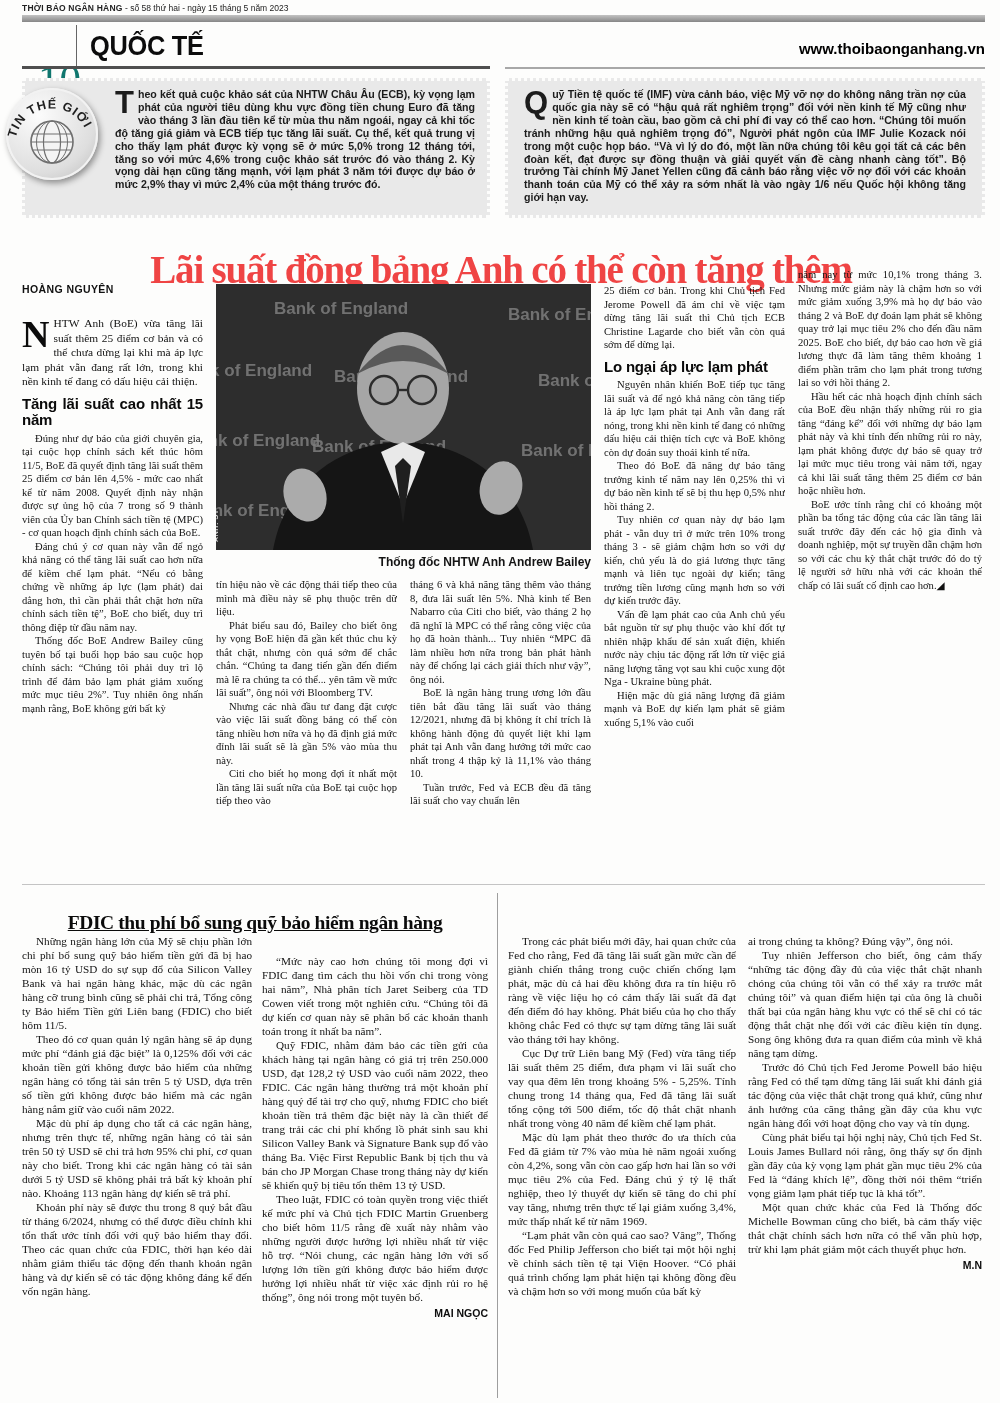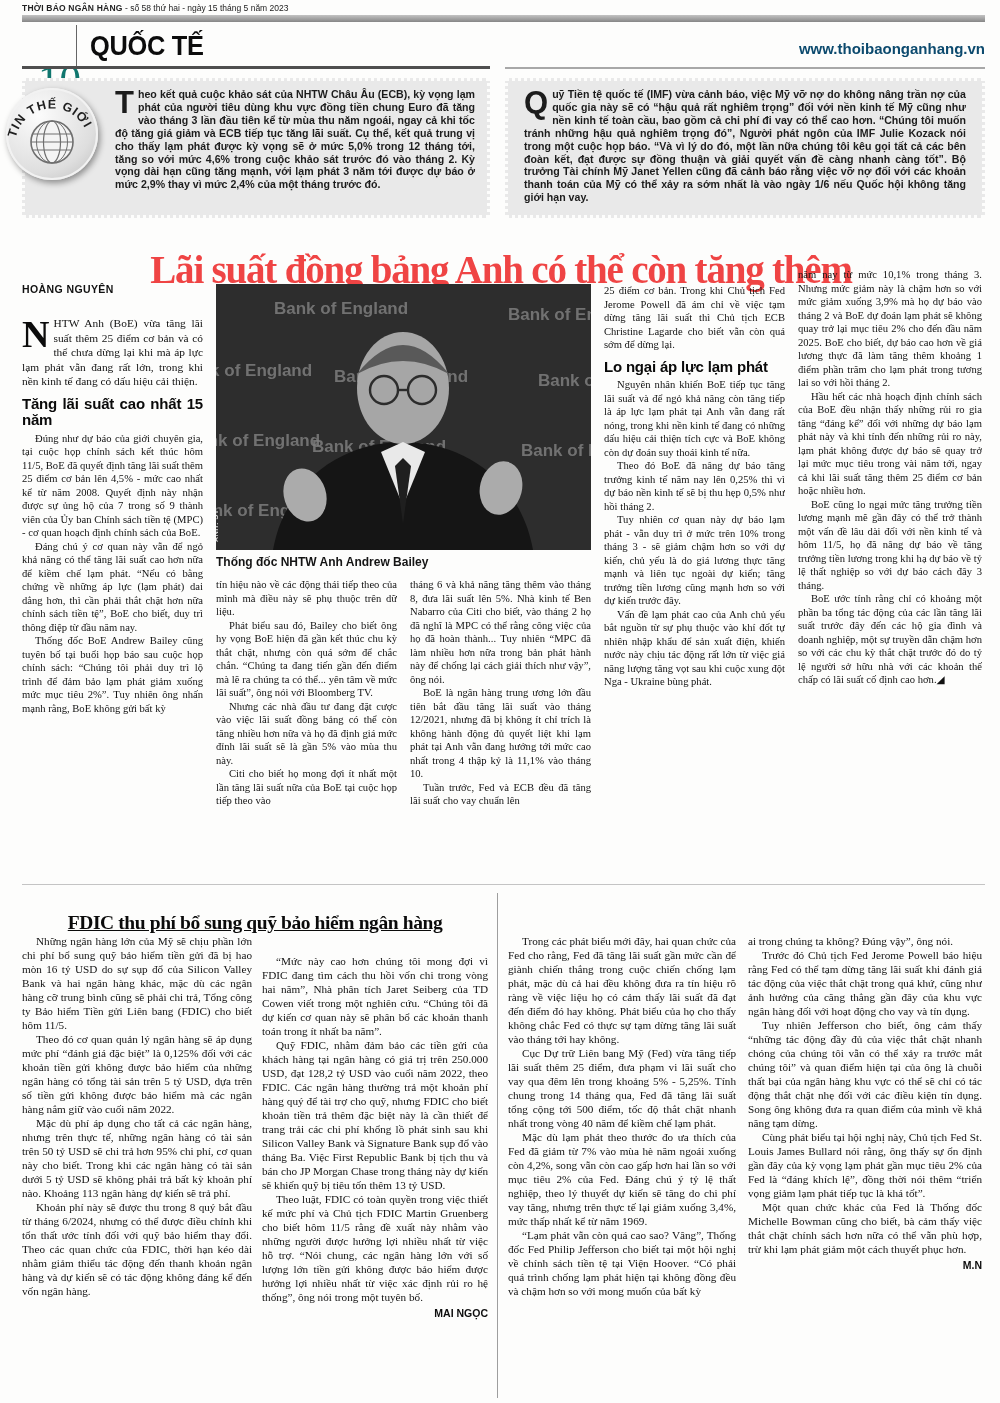--- a/index.html
+++ b/index.html
@@ -7,21 +7,21 @@
         font-family:"Liberation Serif","DejaVu Serif",serif;color:#141414;}
 
   
   .mast-line{position:absolute;left:22px;top:3px;font:8.5px/1.3 "Liberation Sans","DejaVu Sans",sans-serif;color:#222;}
   .mast-name{font-weight:700;letter-spacing:.2px;}
   .gray-bar{position:absolute;left:22px;top:15px;width:963px;height:7px;background:linear-gradient(#c3c3c3,#868686);}
   .pageno{position:absolute;left:38px;top:22px;font:400 43px/1 "Liberation Serif",serif;color:#0f766e;margin-top:36px;}
   .pageno-rule{position:absolute;left:76px;top:25px;width:1px;height:44px;background:#666;}
   .section{position:absolute;left:90px;top:33px;font:700 27px/1 "Liberation Sans","DejaVu Sans",sans-serif;
            color:#0c0c0c;transform:scaleX(.94);transform-origin:left center;letter-spacing:-.3px;}
-  .website{position:absolute;right:15px;top:41px;font:700 15px/1 "Liberation Sans","DejaVu Sans",sans-serif;color:#0c4a6e;}
+  .website{position:absolute;right:15px;top:41px;font:700 15px/1 "Liberation Sans","DejaVu Sans",sans-serif;color:#000000;}
   .rule-left{position:absolute;left:22px;top:66px;width:468px;height:3px;background:#4f4f4f;}
   .rule-right{position:absolute;left:505px;top:67px;width:480px;height:2px;background:#a8a8a8;}
 
   
   .news-box{position:absolute;top:78px;height:140px;background:#e9e9e9;border:3px dotted #fdfdfc;box-sizing:border-box;}
   .box-left{left:22px;width:468px;padding:7px 12px 6px 90px;}
   .box-right{left:505px;width:480px;padding:7px 16px 6px 16px;}
   .box-text{margin:0;font:700 10.6px/12.9px "Liberation Sans","DejaVu Sans",sans-serif;text-align:justify;color:#1c1c1c;}
   .box-drop{float:left;font:700 31px/25px "Liberation Sans","DejaVu Sans",sans-serif;margin:2px 4px 0 0;}
   .badge{position:absolute;left:6px;top:88px;width:92px;height:92px;border-radius:50%;
@@ -44,21 +44,21 @@
   .mcol p.cont{text-indent:0;}
   .lead{font-size:11.4px;line-height:14.6px;text-indent:0 !important;}
   .dropcap{float:left;font:700 38px/31px "Liberation Serif","DejaVu Serif",serif;margin:3px 4px 0 0;color:#0c0c0c;}
   .subhead{margin:7px 0 3px;font:700 15px/16.5px "Liberation Sans","DejaVu Sans",sans-serif;letter-spacing:-.2px;color:#0a0a0a;text-indent:0;}
 
   
   .photo{position:absolute;left:216px;top:284px;width:375px;height:266px;background:#2d2d2d;overflow:hidden;}
   .boe-text{position:absolute;font:700 17px/1 "Liberation Sans","DejaVu Sans",sans-serif;color:#7e7e7e;opacity:.85;white-space:nowrap;}
   .photo-credit{position:absolute;left:3px;bottom:8px;transform:rotate(-90deg);transform-origin:left bottom;
                 font:700 7px/1 "Liberation Sans","DejaVu Sans",sans-serif;color:#dcdcdc;letter-spacing:.6px;}
-  .caption{position:absolute;left:216px;top:555px;width:375px;font:700 12px/1.25 "Liberation Sans","DejaVu Sans",sans-serif;color:#141414;}
+  .caption{position:absolute;left:216px;top:555px;width:375px;font:700 12px/1.25 "Liberation Sans","DejaVu Sans",sans-serif;color:#141414;text-align:right;}
   .person{position:absolute;left:37px;bottom:0;}
 
   
   .bottom-rule{position:absolute;left:22px;top:884px;width:963px;height:1px;background:#c4c4c4;}
   .v-divider{position:absolute;left:497px;top:893px;width:1px;height:505px;background:#9e9e9e;}
   .b-headline{position:absolute;top:896px;font:700 19.5px/1.1 "Liberation Serif","DejaVu Serif",serif;
               letter-spacing:-.4px;text-align:center;color:#0b0b0b;text-decoration:underline;}
   #fdic-headline{left:22px;width:466px;}
   #fed-headline{left:505px;width:480px;}
   .bcol{position:absolute;font:11.2px/14px "Liberation Serif","DejaVu Serif",serif;text-align:justify;overflow:hidden;color:#111;}
@@ -161,26 +161,26 @@
     <p>Tuần trước, Fed và ECB đều đã tăng lãi suất cho vay chuẩn lên</p>
   </div>
 
   <div class="mcol" id="mcol4">
     <p class="cont">25 điểm cơ bản. Trong khi Chủ tịch Fed Jerome Powell đã ám chỉ về việc tạm dừng tăng lãi suất thì Chủ tịch ECB Christine Lagarde cho biết vẫn còn quá sớm để dừng lại.</p>
     <h3 class="subhead">Lo ngại áp lực lạm phát</h3>
     <p>Nguyên nhân khiến BoE tiếp tục tăng lãi suất và để ngỏ khả năng còn tăng tiếp là áp lực lạm phát tại Anh vẫn đang rất nóng, trong khi nền kinh tế đang có những dấu hiệu cải thiện tích cực và BoE không còn dự đoán suy thoái kinh tế nữa.</p>
     <p>Theo đó BoE đã nâng dự báo tăng trưởng kinh tế năm nay lên 0,25% thì vì dự báo nền kinh tế sẽ bị thu hẹp 0,5% như hồi tháng 2.</p>
     <p>Tuy nhiên cơ quan này dự báo lạm phát - vẫn duy trì ở mức trên 10% trong tháng 3 - sẽ giảm chậm hơn so với dự kiến, chủ yếu là do giá lương thực tăng mạnh và liên tục ngoài dự kiến; tăng trưởng tiền lương cũng mạnh hơn so với dự kiến trước đây.</p>
     <p>Vấn đề lạm phát cao của Anh chủ yếu bắt nguồn từ sự phụ thuộc vào khí đốt tự nhiên nhập khẩu để sản xuất điện, khiến nước này chịu tác động rất lớn từ việc giá năng lượng tăng vọt sau khi cuộc xung đột Nga - Ukraine bùng phát.</p>
+    <p>Hiện mặc dù giá năng lượng đã giảm mạnh và BoE dự kiến lạm phát sẽ giảm xuống 5,1% vào cuối</p>
   </div>
 
   <div class="mcol" id="mcol5">
     <p class="cont">năm nay từ mức 10,1% trong tháng 3. Nhưng mức giảm này là chậm hơn so với mức giảm xuống 3,9% mà họ dự báo vào tháng 2 và BoE dự đoán lạm phát sẽ không quay trở lại mục tiêu 2% cho đến đầu năm 2025. BoE cho biết, dự báo cao hơn về giá lương thực đã làm tăng thêm khoảng 1 điểm phần trăm cho lạm phát trong tương lai so với hồi tháng 2.</p>
     <p>Hầu hết các nhà hoạch định chính sách của BoE đều nhận thấy những rủi ro gia tăng “đáng kể” đối với những dự báo lạm phát này và khi tính đến những rủi ro này, lạm phát không được dự báo sẽ quay trở lại mức mục tiêu trong vài năm tới, ngay cả khi lãi suất tăng thêm 25 điểm cơ bản hoặc nhiều hơn.</p>
-    <p>BoE cũng lo ngại mức tăng trưởng tiền lương mạnh mẽ gần đây có thể trở thành một vấn đề lâu dài đối với nền kinh tế và hôm 11/5, họ đã nâng dự báo về tăng trưởng tiền lương trong khi hạ dự báo về tỷ lệ thất nghiệp so với dự báo cách đây 3 tháng.</p>
     <p>BoE ước tính rằng chỉ có khoảng một phần ba tổng tác động của các lần tăng lãi suất trước đây đến các hộ gia đình và doanh nghiệp, một sự truyền dẫn chậm hơn so với các chu kỳ thắt chặt trước đó do tỷ lệ người sở hữu nhà với các khoản thế chấp có lãi suất cố định cao hơn.◢</p>
   </div>
 
   <div class="bottom-rule"></div>
   <div class="v-divider"></div>
 
   <h2 class="b-headline" id="fdic-headline">FDIC thu phí bổ sung quỹ bảo hiểm ngân hàng</h2>
   <div class="bcol" id="fdic-col1">
     <p>Những ngân hàng lớn của Mỹ sẽ chịu phần lớn chi phí bổ sung quỹ bảo hiểm tiền gửi đã bị hao mòn 16 tỷ USD do sự sụp đổ của Silicon Valley Bank và hai ngân hàng khác, mặc dù các ngân hàng cỡ trung bình cũng sẽ phải chi trả, Tổng công ty Bảo hiểm Tiền gửi Liên bang (FDIC) cho biết hôm 11/5.</p>
     <p>Theo đó cơ quan quản lý ngân hàng sẽ áp dụng mức phí “đánh giá đặc biệt” là 0,125% đối với các khoản tiền gửi không được bảo hiểm của những ngân hàng có tổng tài sản trên 5 tỷ USD, dựa trên số tiền gửi không được bảo hiểm mà các ngân hàng nắm giữ vào cuối năm 2022.</p>
@@ -195,20 +195,20 @@
   </div>
 
   <div class="bcol" id="fed-col1">
     <p>Trong các phát biểu mới đây, hai quan chức của Fed cho rằng, Fed đã tăng lãi suất gần mức cần để giành chiến thắng trong cuộc chiến chống lạm phát, mặc dù cả hai đều không đưa ra tín hiệu rõ ràng về việc liệu họ có cảm thấy lãi suất đã đạt đến điểm đó hay không. Phát biểu của họ cho thấy không chắc Fed có thực sự tạm dừng tăng lãi suất vào tháng tới hay không.</p>
     <p>Cục Dự trữ Liên bang Mỹ (Fed) vừa tăng tiếp lãi suất thêm 25 điểm, đưa phạm vi lãi suất cho vay qua đêm lên trong khoảng 5% - 5,25%. Tính chung trong 14 tháng qua, Fed đã tăng lãi suất tổng cộng tới 500 điểm, tốc độ thắt chặt nhanh nhất trong vòng 40 năm để kiềm chế lạm phát.</p>
     <p>Mặc dù lạm phát theo thước đo ưa thích của Fed đã giảm từ 7% vào mùa hè năm ngoái xuống còn 4,2%, song vẫn còn cao gấp hơn hai lần so với mục tiêu 2% của Fed. Đáng chú ý tỷ lệ thất nghiệp, theo lý thuyết dự kiến sẽ tăng do chi phí vay tăng, nhưng trên thực tế lại giảm xuống 3,4%, mức thấp nhất kể từ năm 1969.</p>
     <p>“Lạm phát vẫn còn quá cao sao? Vâng”, Thống đốc Fed Philip Jefferson cho biết tại một hội nghị về chính sách tiền tệ tại Viện Hoover. “Có phải quá trình chống lạm phát hiện tại không đồng đều và chậm hơn so với mong muốn của bất kỳ</p>
   </div>
   <div class="bcol" id="fed-col2">
     <p class="cont">ai trong chúng ta không? Đúng vậy”, ông nói.</p>
+    <p>Tuy nhiên Jefferson cho biết, ông cảm thấy “những tác động đầy đủ của việc thắt chặt nhanh chóng của chúng tôi vẫn có thể xảy ra trước mắt chúng tôi” và quan điểm hiện tại của ông là chuỗi thất bại của ngân hàng khu vực có thể sẽ chỉ có tác động thắt chặt nhẹ đối với các điều kiện tín dụng. Song ông không đưa ra quan điểm của mình về khả năng tạm dừng.</p>
     <p>Trước đó Chủ tịch Fed Jerome Powell báo hiệu rằng Fed có thể tạm dừng tăng lãi suất khi đánh giá tác động của việc thắt chặt trong quá khứ, cũng như ảnh hưởng của căng thẳng gần đây của khu vực ngân hàng đối với hoạt động cho vay và tín dụng.</p>
-    <p>Tuy nhiên Jefferson cho biết, ông cảm thấy “những tác động đầy đủ của việc thắt chặt nhanh chóng của chúng tôi vẫn có thể xảy ra trước mắt chúng tôi” và quan điểm hiện tại của ông là chuỗi thất bại của ngân hàng khu vực có thể sẽ chỉ có tác động thắt chặt nhẹ đối với các điều kiện tín dụng. Song ông không đưa ra quan điểm của mình về khả năng tạm dừng.</p>
     <p>Cùng phát biểu tại hội nghị này, Chủ tịch Fed St. Louis James Bullard nói rằng, ông thấy sự ổn định gần đây của kỳ vọng lạm phát gần mục tiêu 2% của Fed là “đáng khích lệ”, đồng thời nói thêm “triển vọng giảm lạm phát tiếp tục là khá tốt”.</p>
     <p>Một quan chức khác của Fed là Thống đốc Michelle Bowman cũng cho biết, bà cảm thấy việc thắt chặt chính sách hơn nữa có thể vẫn phù hợp, trừ khi lạm phát giảm một cách thuyết phục hơn.</p>
     <div class="sig">M.N</div>
   </div>
 
 </div>
 
 </body></html>

